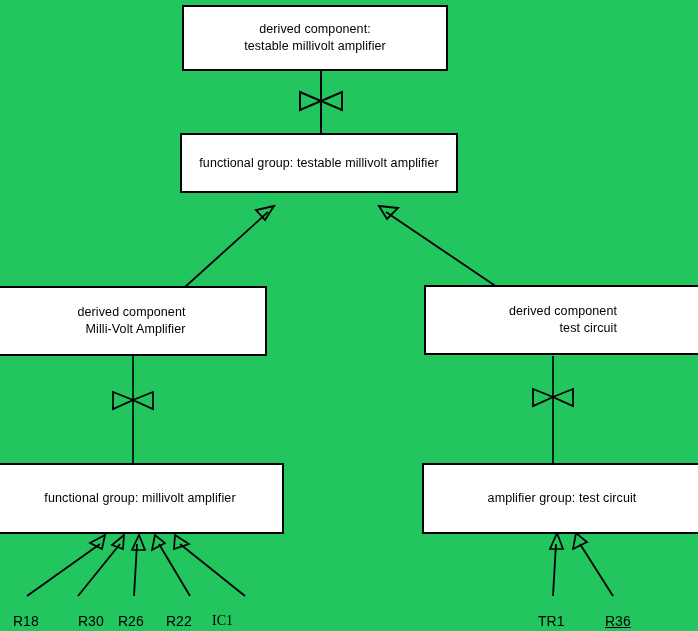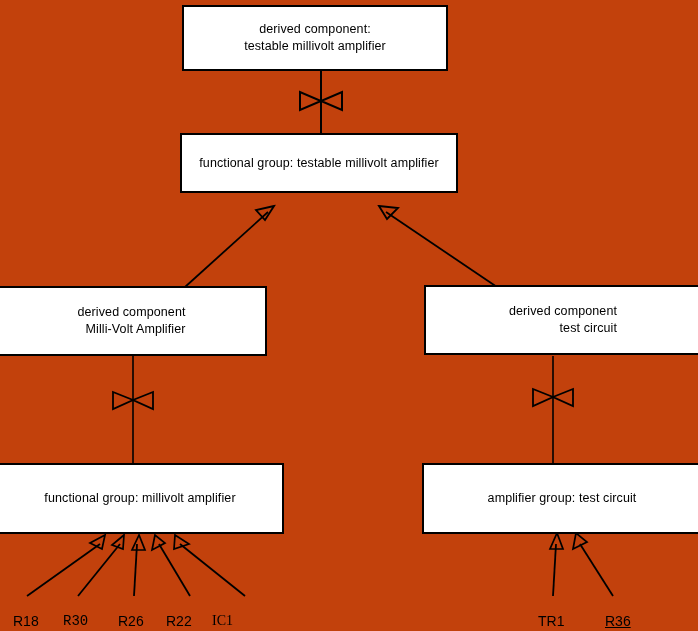--- a/index.html
+++ b/index.html
@@ -4,21 +4,21 @@
 <style>
   html, body {
     margin: 0;
     padding: 0;
     background: #ffffff;
   }
   #canvas {
     position: relative;
     width: 698px;
     height: 631px;
-    background: #c2410c;
+    background: #22c55e;
     overflow: hidden;
     font-family: "Liberation Sans", sans-serif;
   }
   svg.layer {
     position: absolute;
     left: 0;
     top: 0;
     width: 698px;
     height: 631px;
   }
@@ -131,21 +131,21 @@
 
   <div class="node-box" style="left:-4px; top:463px; width:288px; height:71px;">
     <span class="node-label">functional group: millivolt amplifier</span>
   </div>
 
   <div class="node-box" style="left:422px; top:463px; width:280px; height:71px;">
     <span class="node-label">amplifier group: test circuit</span>
   </div>
 
   <span class="part-label" style="left:13px; top:613px;">R18</span>
-  <span class="part-label" style="left:63px; top:613px;font-family:Liberation Mono, monospace;">R30</span>
+  <span class="part-label" style="left:78px; top:613px;">R30</span>
   <span class="part-label" style="left:118px; top:613px;">R26</span>
   <span class="part-label" style="left:166px; top:613px;">R22</span>
   <span class="part-label" style="left:212px; top:613px;font-family:Liberation Serif, serif;">IC1</span>
 
   <span class="part-label" style="left:538px; top:613px;">TR1</span>
   <span class="part-label" style="left:605px; top:613px;text-decoration:underline;">R36</span>
 
 </div>
 
 </body></html>

